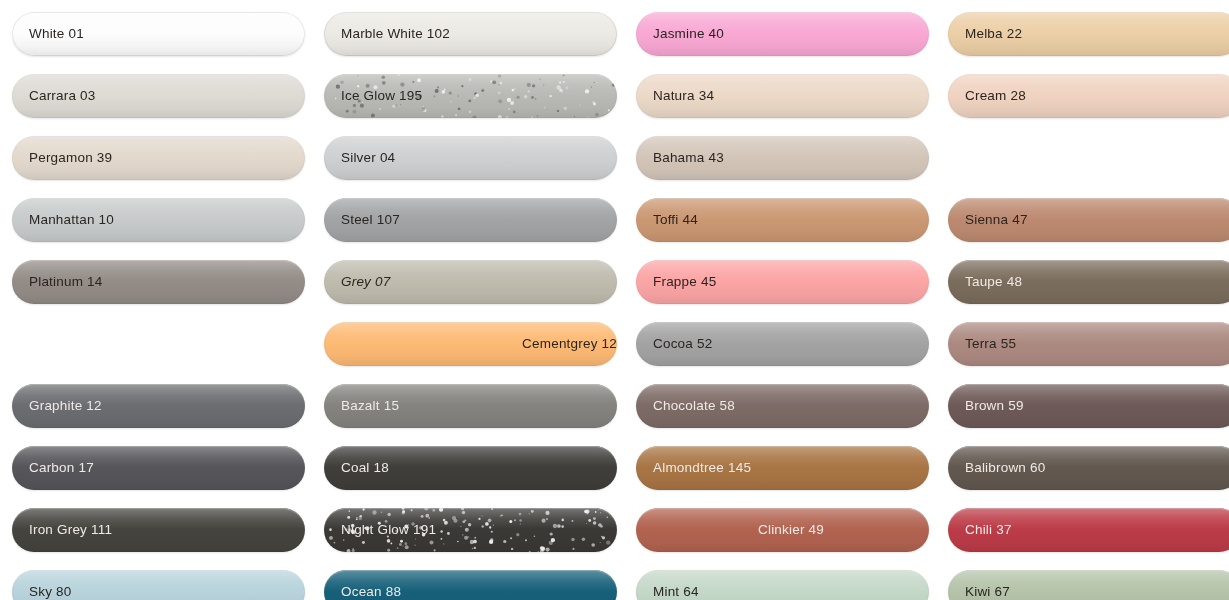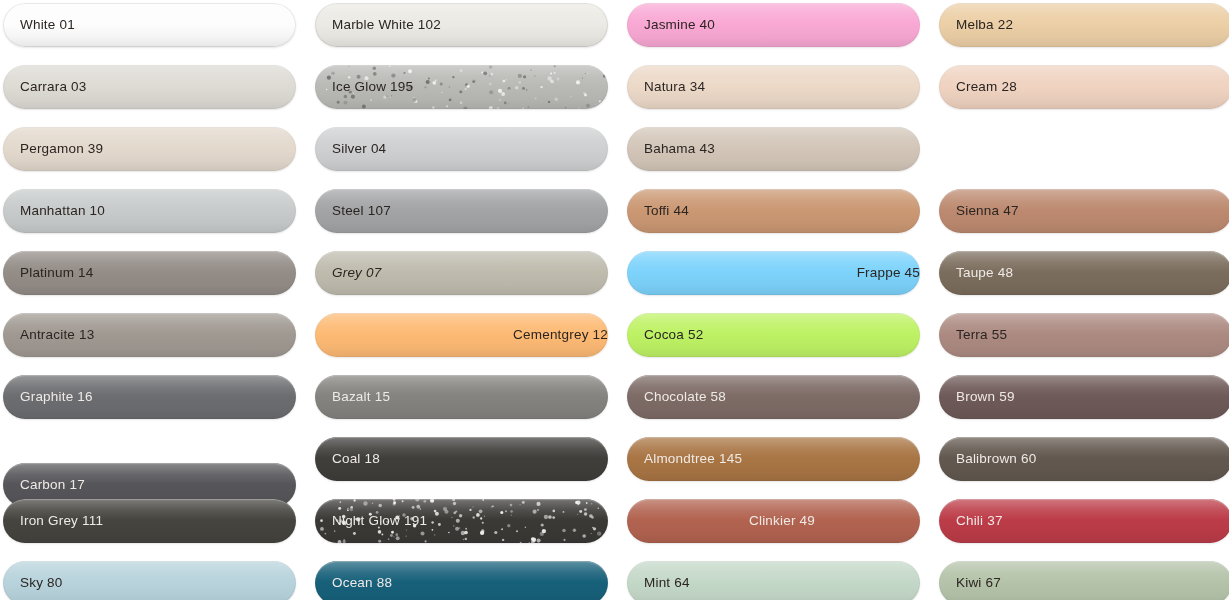--- a/index.html
+++ b/index.html
@@ -16,21 +16,21 @@
   }
   #palette-grid {
     position: relative;
     width: 1229px;
     height: 456px;
     display: grid;
     grid-template-columns: repeat(4, 293px);
     grid-column-gap: 19px;
     grid-template-rows: repeat(10, 44px);
     grid-row-gap: 18px;
-    padding: 3px;
+    padding: 12px;
     box-sizing: border-box;
   }
   .swatch {
     position: relative;
     height: 44px;
     border-radius: 22px;
     display: flex;
     align-items: center;
     box-sizing: border-box;
     overflow: hidden;
@@ -274,71 +274,66 @@
     <div class="swatch" title="Platinum 14" style="grid-area: 5 / 1; background: rgb(147, 140, 135);">
       <div class="sheen"></div>
       <div class="edge"></div>
       <span class="swatch-label label-dark">Platinum 14</span>
     </div>
     <div class="swatch" title="Grey 07" style="grid-area: 5 / 2; background: rgb(191, 188, 174); font-style: italic;">
       <div class="sheen"></div>
       <div class="edge"></div>
       <span class="swatch-label label-dark">Grey 07</span>
     </div>
-    <div class="swatch" title="Frappe 45" style="grid-area: 5 / 3; background: #7dd3fc; justify-content: flex-end;">
+    <div class="swatch" title="Frappe 45" style="grid-area: 5 / 3; background: #fca5a5;">
       <div class="sheen"></div>
       <div class="edge"></div>
       <span class="swatch-label label-dark">Frappe 45</span>
     </div>
     <div class="swatch" title="Taupe 48" style="grid-area: 5 / 4; background: rgb(123, 109, 93);">
       <div class="sheen"></div>
       <div class="edge"></div>
       <span class="swatch-label label-light">Taupe 48</span>
     </div>
-    <div class="swatch" title="Antracite 13" style="grid-area: 6 / 1; background: rgb(160, 153, 146);">
-      <div class="sheen"></div>
-      <div class="edge"></div>
-      <span class="swatch-label label-dark">Antracite 13</span>
-    </div>
     <div class="swatch" title="Cementgrey 12" style="grid-area: 6 / 2; background: #fdba74; justify-content: flex-end;">
       <div class="sheen"></div>
       <div class="edge"></div>
       <span class="swatch-label label-dark">Cementgrey 12</span>
     </div>
-    <div class="swatch" title="Cocoa 52" style="grid-area: 6 / 3; background: #bef264;">
+    <div class="swatch" title="Cocoa 52" style="grid-area: 6 / 3; background: #a3a3a3;">
       <div class="sheen"></div>
       <div class="edge"></div>
       <span class="swatch-label label-dark">Cocoa 52</span>
     </div>
     <div class="swatch" title="Terra 55" style="grid-area: 6 / 4; background: rgb(172, 138, 129);">
       <div class="sheen"></div>
       <div class="edge"></div>
       <span class="swatch-label label-dark">Terra 55</span>
     </div>
     <div class="swatch" title="Graphite 16" style="grid-area: 7 / 1; background: rgb(108, 109, 112);">
       <div class="sheen"></div>
       <div class="edge"></div>
-      <span class="swatch-label label-light">Graphite 16</span>
+      <span class="swatch-label label-light">Graphite 12</span>
     </div>
     <div class="swatch" title="Bazalt 15" style="grid-area: 7 / 2; background: rgb(132, 131, 127);">
       <div class="sheen"></div>
       <div class="edge"></div>
       <span class="swatch-label label-light">Bazalt 15</span>
     </div>
     <div class="swatch" title="Chocolate 58" style="grid-area: 7 / 3; background: rgb(125, 107, 102);">
       <div class="sheen"></div>
       <div class="edge"></div>
       <span class="swatch-label label-light">Chocolate 58</span>
     </div>
     <div class="swatch" title="Brown 59" style="grid-area: 7 / 4; background: rgb(110, 90, 88);">
       <div class="sheen"></div>
       <div class="edge"></div>
       <span class="swatch-label label-light">Brown 59</span>
     </div>
-    <div class="swatch" title="Carbon 17" style="grid-area: 8 / 1; background: rgb(86, 86, 90); margin-top: 26px;">
+    <div class="swatch" title="Carbon 17" style="grid-area: 8 / 1; background: rgb(86, 86, 90);">
       <div class="sheen"></div>
       <div class="edge"></div>
       <span class="swatch-label label-light">Carbon 17</span>
     </div>
     <div class="swatch" title="Coal 18" style="grid-area: 8 / 2; background: rgb(63, 62, 59);">
       <div class="sheen"></div>
       <div class="edge"></div>
       <span class="swatch-label label-light">Coal 18</span>
     </div>
     <div class="swatch" title="Almondtree 145" style="grid-area: 8 / 3; background: rgb(169, 117, 68);">

